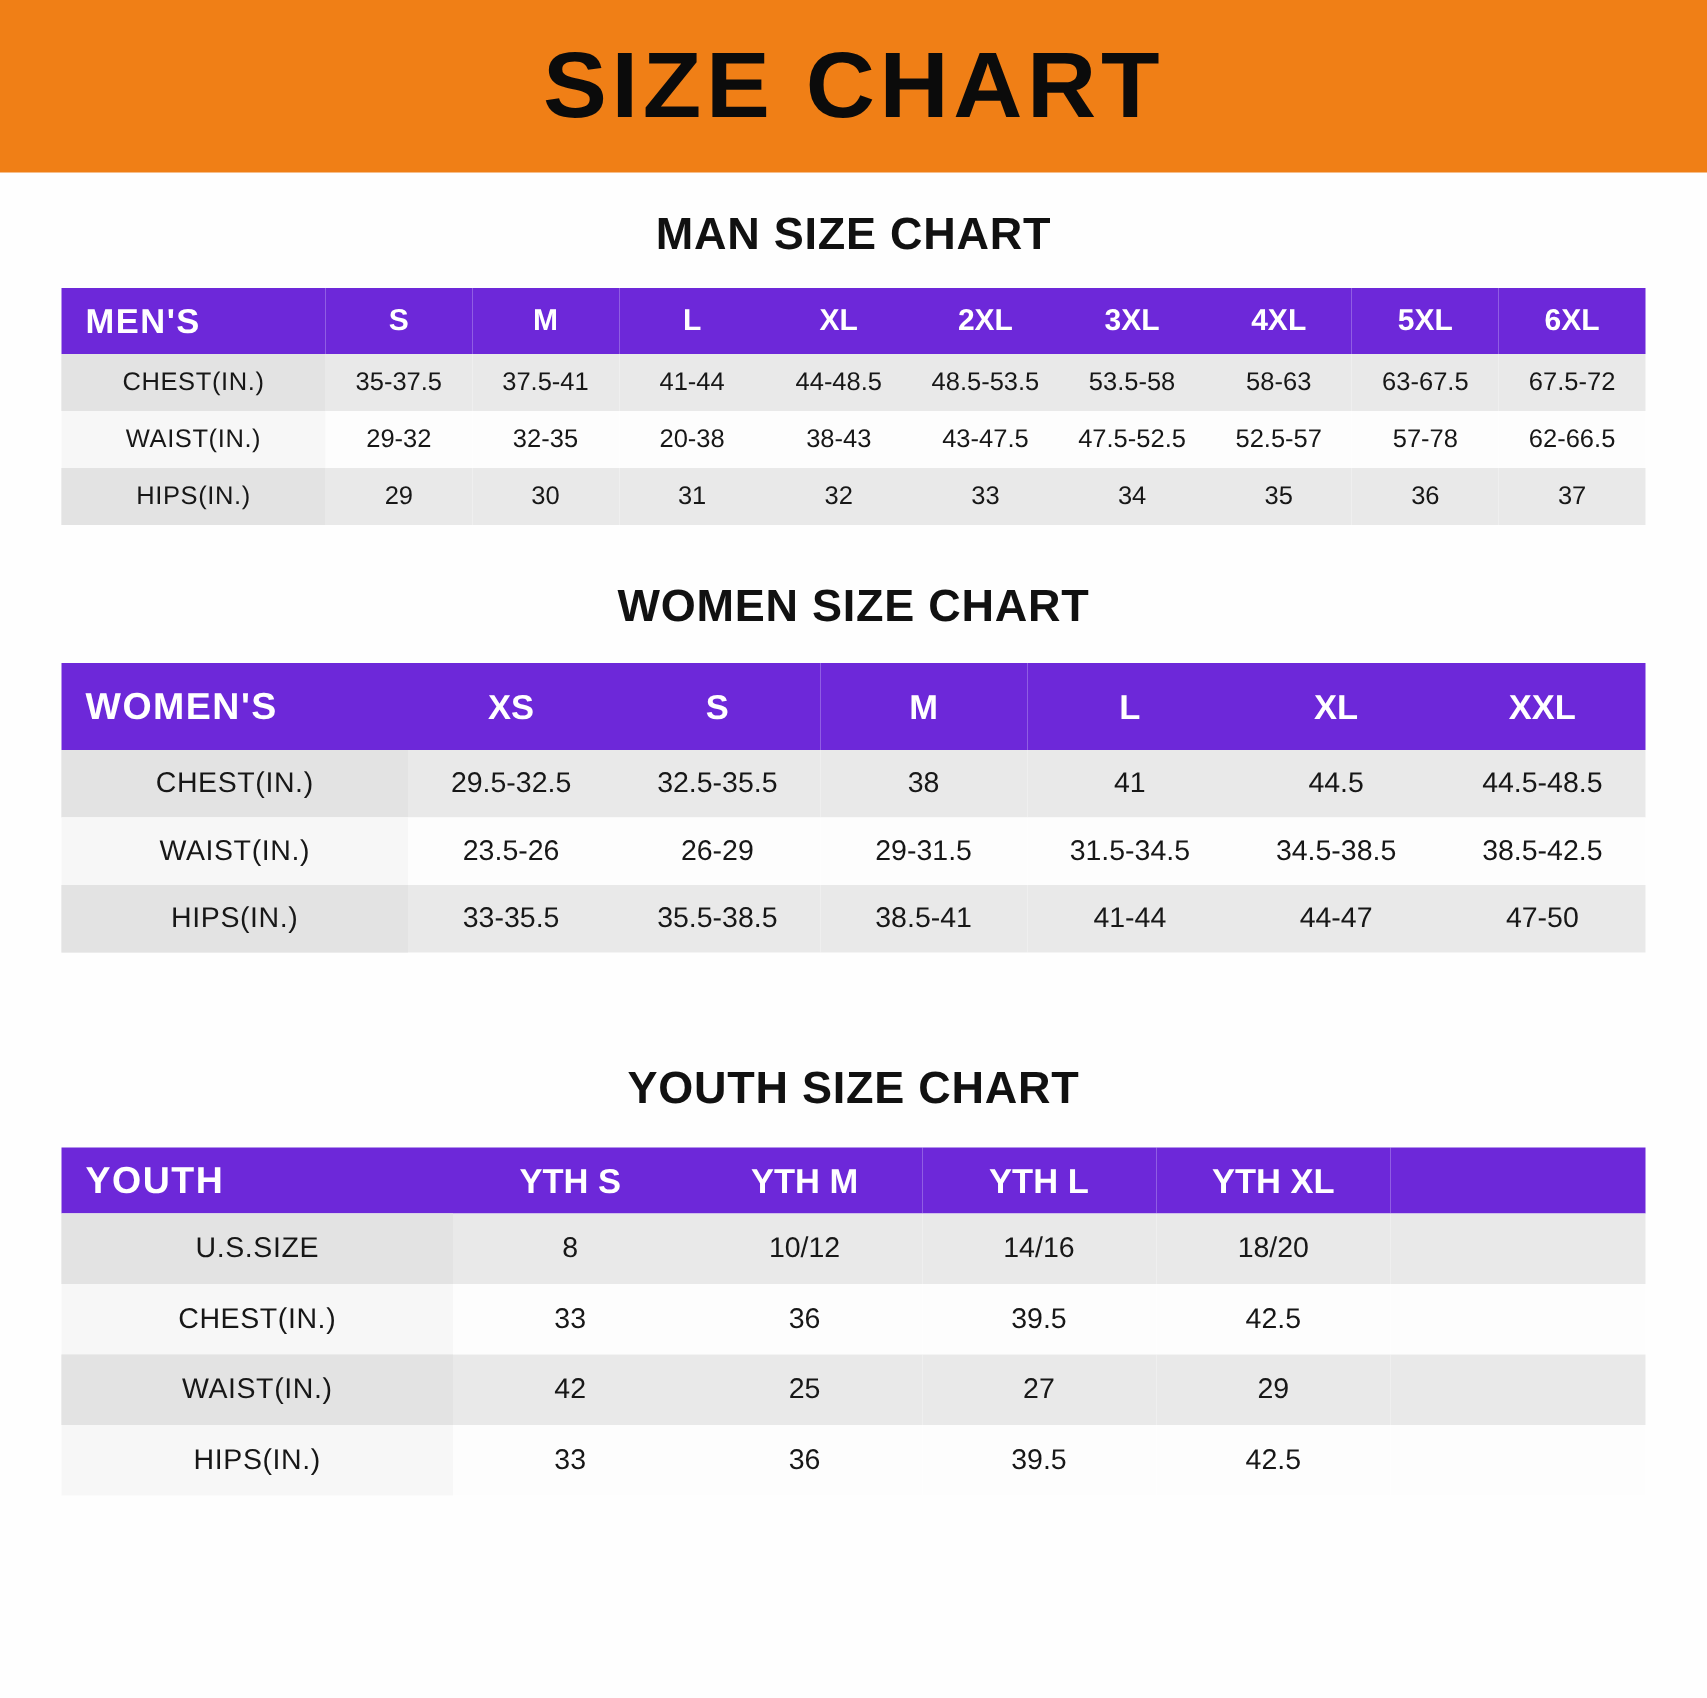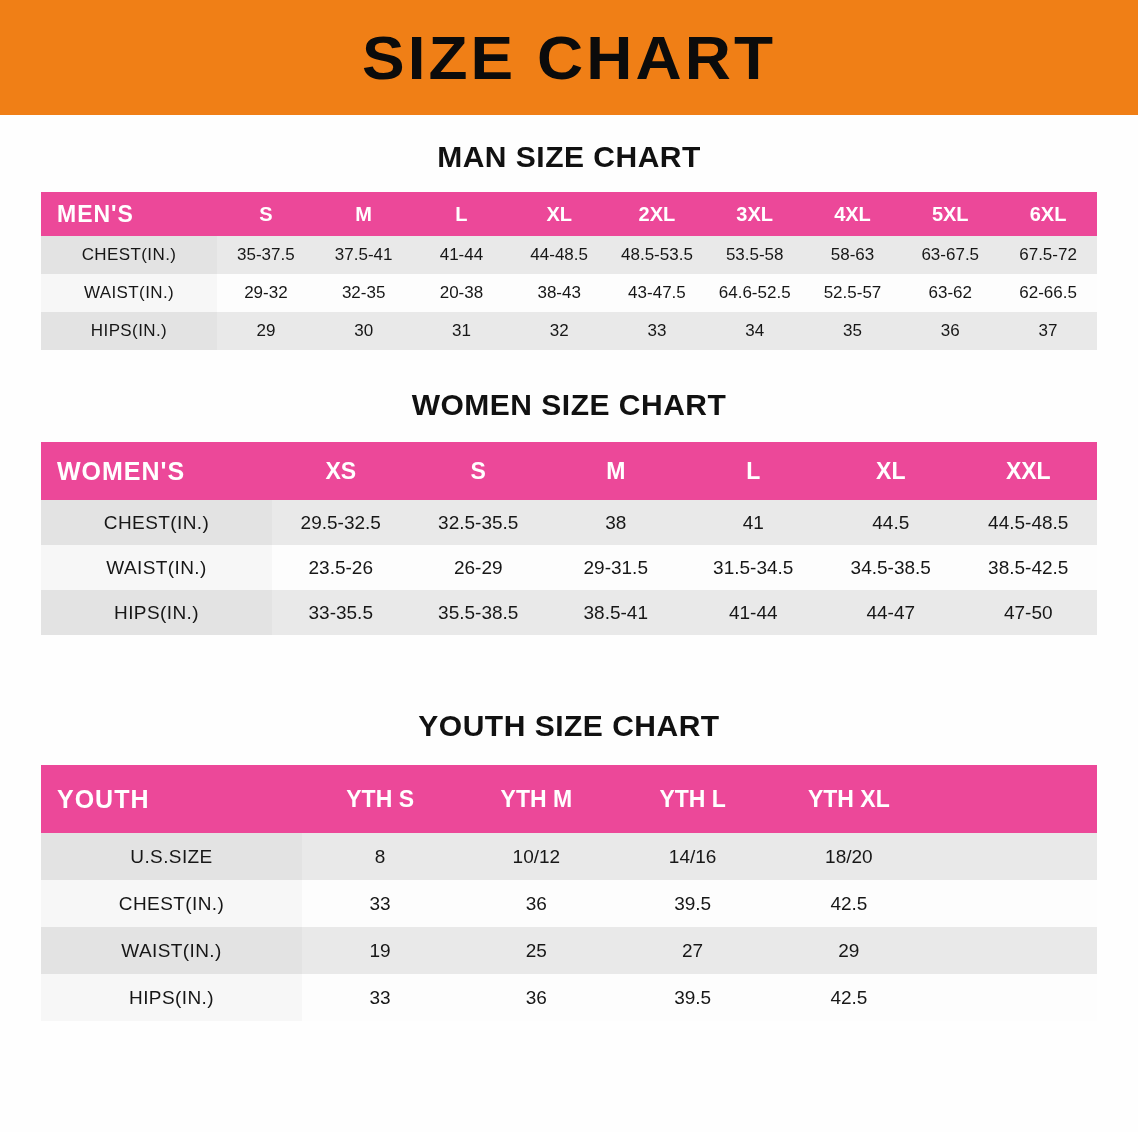--- a/index.html
+++ b/index.html
@@ -56,21 +56,21 @@
   .table-wrap {
     margin: 0 auto;
     width: 1056px;
   }
   table {
     width: 100%;
     border-collapse: collapse;
     table-layout: fixed;
   }
   thead th {
-    background: #ec4899;
+    background: #6d28d9;
     color: #ffffff;
     font-weight: bold;
     text-align: center;
     padding: 0;
   }
   .hdr-label {
     text-align: left;
     padding-left: 16px;
     letter-spacing: 1px;
   }
@@ -96,21 +96,21 @@
 
   
   #women-table { margin-top: 20px; }
   #women-table thead th { height: 58px; font-size: 23px; }
   #women-table .hdr-label { font-size: 25px; }
   #women-table tbody td { height: 43px; font-size: 19px; }
   #women-table .row-label { font-size: 19px; letter-spacing: 0.4px; }
 
   
   #youth-table { margin-top: 22px; }
-  #youth-table thead th { height: 68px; font-size: 23px; }
+  #youth-table thead th { height: 44px; font-size: 23px; }
   #youth-table .hdr-label { font-size: 25px; }
   #youth-table tbody td { height: 45px; font-size: 19px; }
   #youth-table .row-label { font-size: 19px; letter-spacing: 0.4px; }
 
   
   .note {
     margin: 26px auto 0 auto;
     width: 1056px;
     color: #b62018;
     font-size: 25px;
@@ -158,23 +158,23 @@
           <td>63-67.5</td>
           <td>67.5-72</td>
         </tr>
         <tr class="shade-w">
           <td class="row-label shade-b">WAIST(IN.)</td>
           <td>29-32</td>
           <td>32-35</td>
           <td>20-38</td>
           <td>38-43</td>
           <td>43-47.5</td>
-          <td>64.6-52.5</td>
+          <td>47.5-52.5</td>
           <td>52.5-57</td>
-          <td>63-62</td>
+          <td>57-78</td>
           <td>62-66.5</td>
         </tr>
         <tr class="shade-a">
           <td class="row-label shade-c">HIPS(IN.)</td>
           <td>29</td>
           <td>30</td>
           <td>31</td>
           <td>32</td>
           <td>33</td>
           <td>34</td>
@@ -257,21 +257,21 @@
         <tr class="shade-w">
           <td class="row-label shade-b">CHEST(IN.)</td>
           <td>33</td>
           <td>36</td>
           <td>39.5</td>
           <td>42.5</td>
           <td></td>
         </tr>
         <tr class="shade-a">
           <td class="row-label shade-c">WAIST(IN.)</td>
-          <td>19</td>
+          <td>42</td>
           <td>25</td>
           <td>27</td>
           <td>29</td>
           <td></td>
         </tr>
         <tr class="shade-w">
           <td class="row-label shade-b">HIPS(IN.)</td>
           <td>33</td>
           <td>36</td>
           <td>39.5</td>

